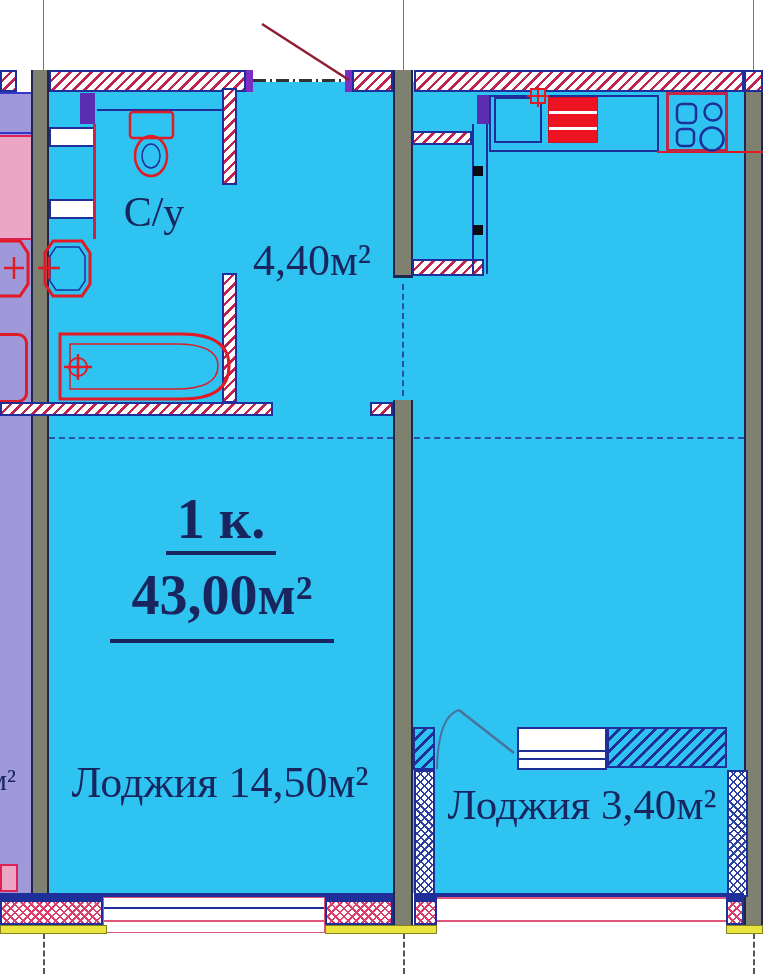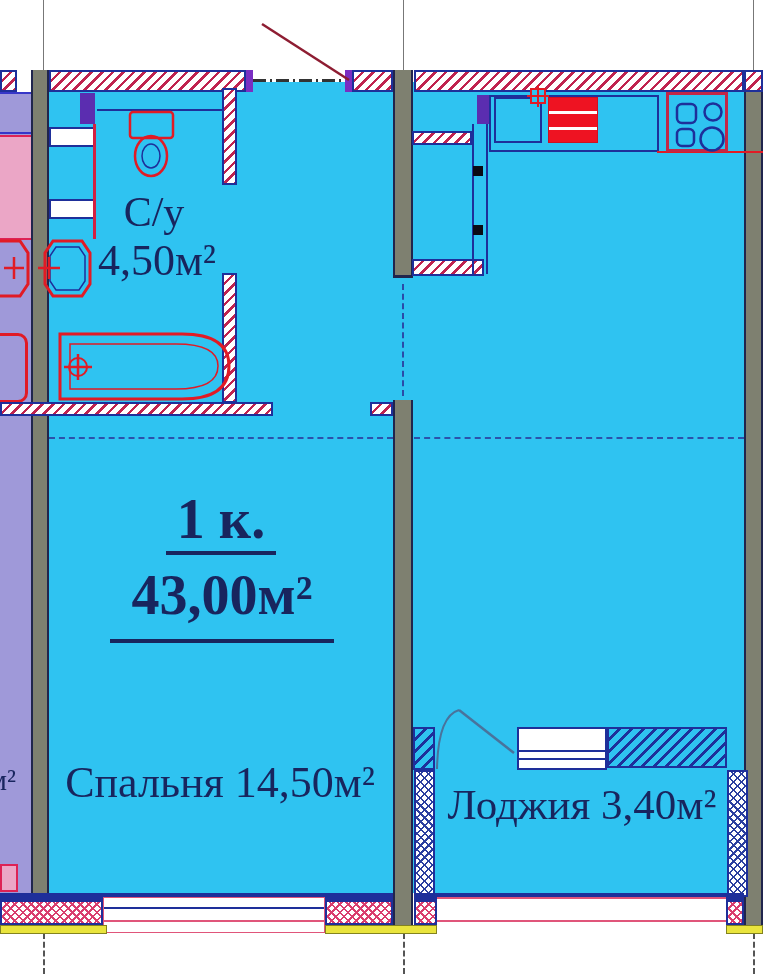--- a/index.html
+++ b/index.html
@@ -154,20 +154,20 @@
     </g>
     <g>
       <rect x="677" y="104" width="19" height="19" rx="5" fill="none" stroke="#1e2f9a" stroke-width="2.5"></rect>
       <circle cx="713" cy="112" r="8.5" fill="none" stroke="#1e2f9a" stroke-width="2.5"></circle>
       <rect x="677" y="129" width="17" height="17" rx="5" fill="none" stroke="#1e2f9a" stroke-width="2.5"></rect>
       <circle cx="712" cy="139" r="11.5" fill="none" stroke="#1e2f9a" stroke-width="2.5"></circle>
     </g>
   </svg>
 
   <div class="abs lbl" style="left:104px;top:190px;width:100px;font-size:42px;">С/у</div>
-  <div class="abs lbl" style="left:77px;top:238px;width:160px;font-size:44px;">4,50м²</div>
+  <div class="abs lbl" style="left:232px;top:238px;width:160px;font-size:44px;">4,40м²</div>
   <div class="abs lbl" style="left:166px;top:490px;width:110px;font-size:56px;font-weight:bold;border-bottom:4px solid #18255e;padding-bottom:2px;">1 к.</div>
   <div class="abs lbl" style="left:110px;top:566px;width:224px;font-size:56px;font-weight:bold;border-bottom:4px solid #18255e;padding-bottom:14px;">43,00м²</div>
-  <div class="abs lbl" style="left:30px;top:760px;width:380px;font-size:44px;">Спальня 14,50м²</div>
+  <div class="abs lbl" style="left:30px;top:760px;width:380px;font-size:44px;">Лоджия 14,50м²</div>
   <div class="abs lbl" style="left:430px;top:782px;width:304px;font-size:43px;">Лоджия 3,40м²</div>
 
 
 </div>
 
 </body></html>

